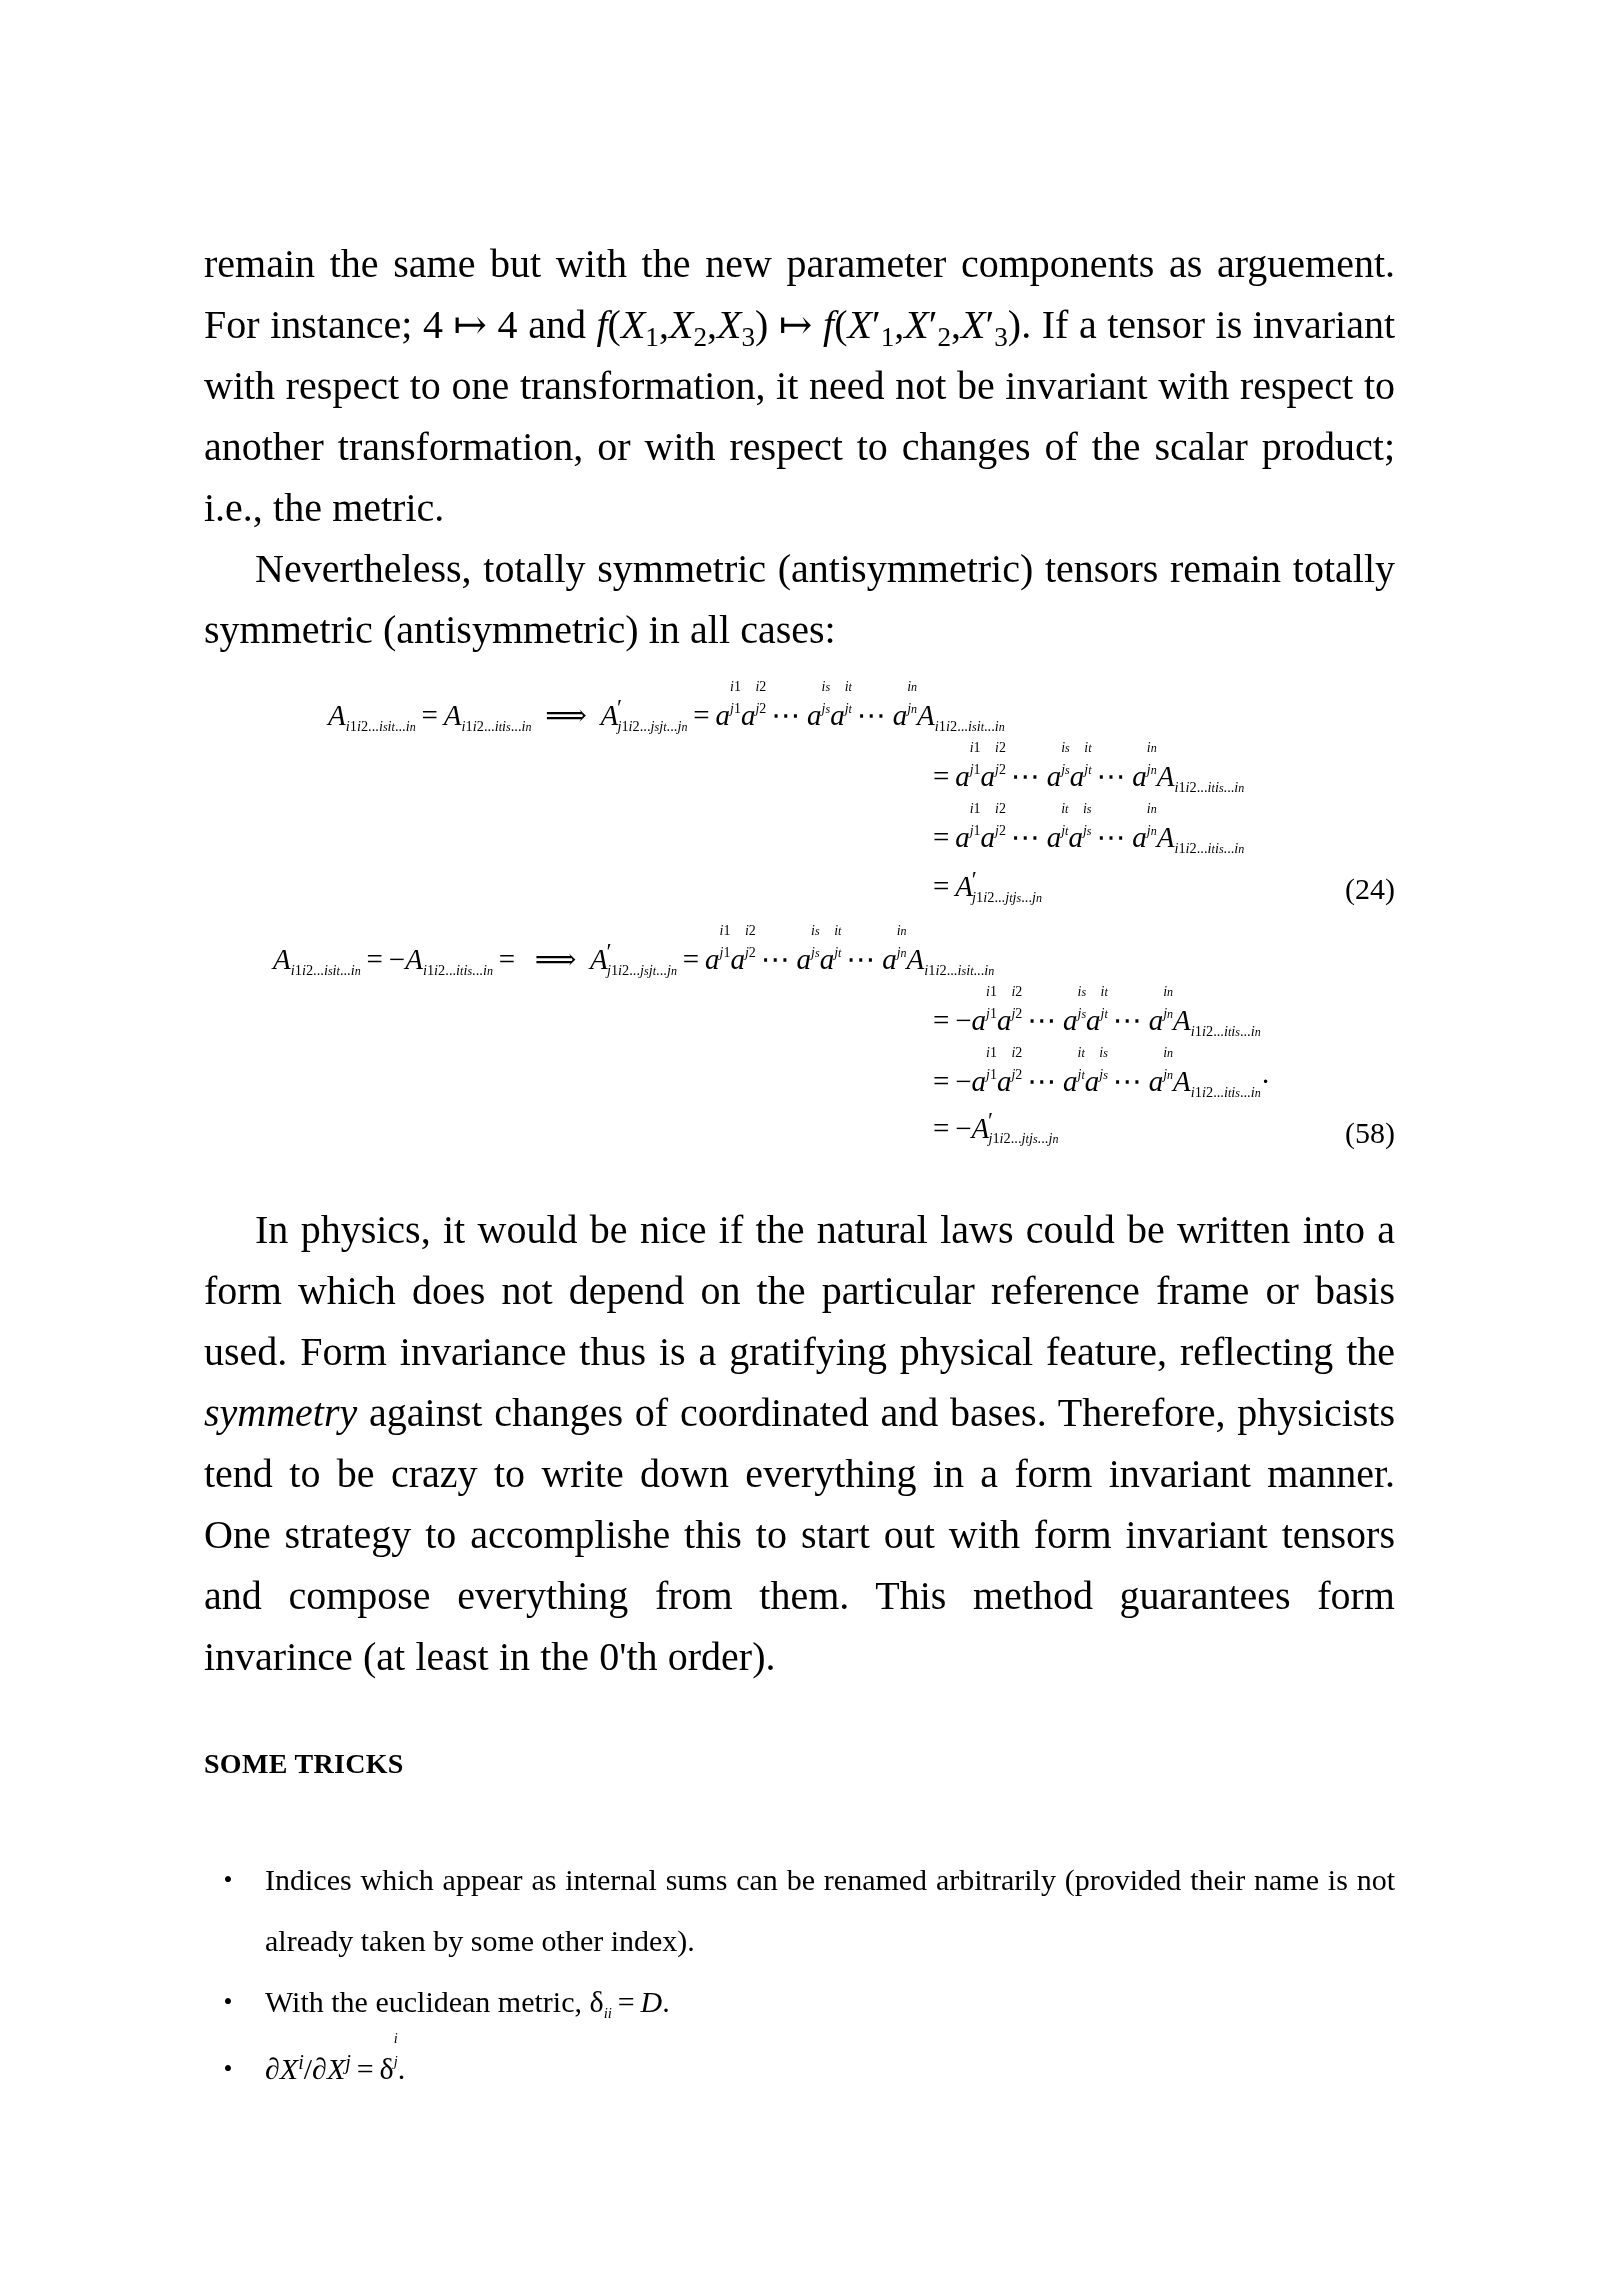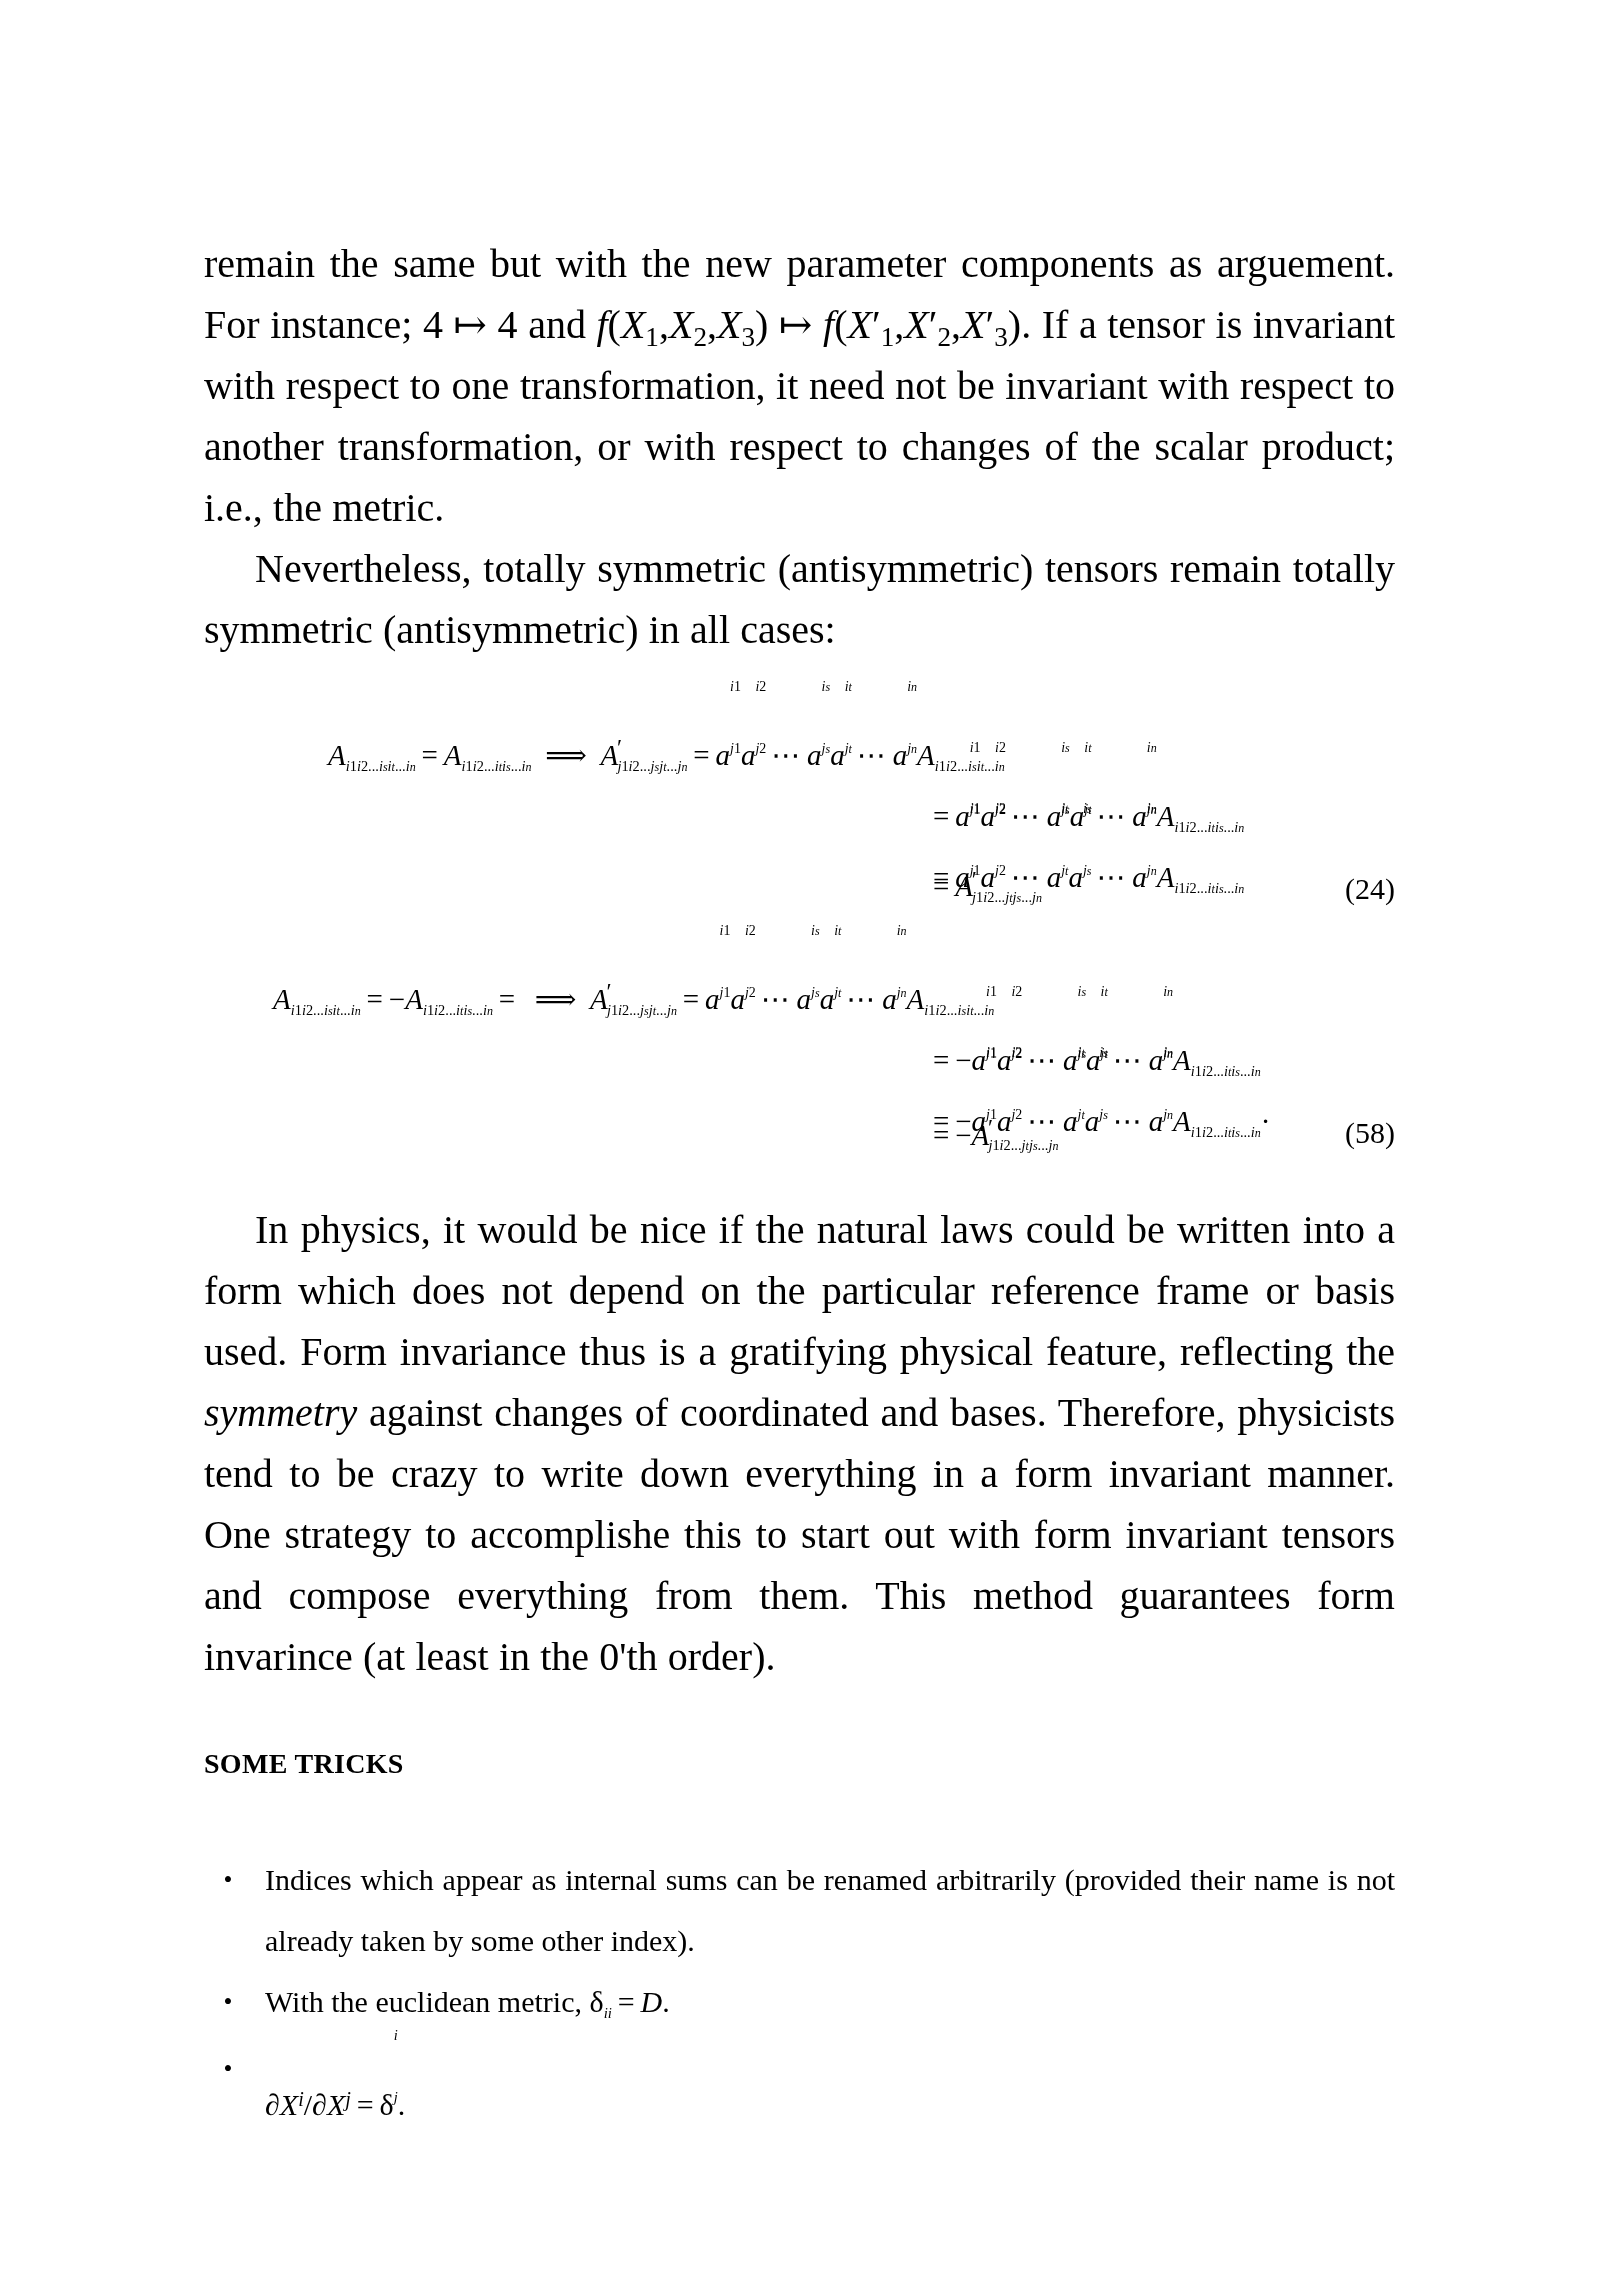--- a/index.html
+++ b/index.html
@@ -82,21 +82,21 @@
     display: inline-block;
     vertical-align: baseline;
     font-size: 0.67em;
     font-style: italic;
     text-align: left;
     line-height: 1.02;
     position: relative;
     top: -0.12em;
   }
   .ss .up { display: block; position: relative; top: -0.62em; }
-  .ss .dn { display: block; position: relative; top: -0.52em; margin-top: 40px; }
+  .ss .dn { display: block; position: relative; top: -0.52em; }
   .ss .tiny { font-size: 0.72em; font-style: italic; }
   .ss .tinyn { font-size: 0.72em; font-style: normal; }
 
   .sublong {
     font-size: 0.67em;
     font-style: italic;
     position: relative;
     top: 0.30em;
   }
   .sublong .tiny { font-size: 0.74em; }
@@ -208,21 +208,21 @@
         </span>
       </div>
 
       <div class="eqrow">
         <span class="mathline" style="left:723px; top:3.9px;">
           <span class="op">=</span><span class="opnp">−</span><span class="aa">a</span><span class="ss"><span class="up"><span class="tiny">i</span><span class="tinyn">1</span></span><span class="dn"><span class="tiny">j</span><span class="tinyn">1</span></span></span><span class="aa">a</span><span class="ss"><span class="up"><span class="tiny">i</span><span class="tinyn">2</span></span><span class="dn"><span class="tiny">j</span><span class="tinyn">2</span></span></span><span class="dots">⋯</span><span class="aa">a</span><span class="ss"><span class="up"><span class="tiny">i</span><span class="tiny" style="font-size:0.62em">t</span></span><span class="dn"><span class="tiny">j</span><span class="tiny" style="font-size:0.62em">t</span></span></span><span class="aa">a</span><span class="ss"><span class="up"><span class="tiny">i</span><span class="tiny" style="font-size:0.62em">s</span></span><span class="dn"><span class="tiny">j</span><span class="tiny" style="font-size:0.62em">s</span></span></span><span class="dots">⋯</span><span class="aa">a</span><span class="ss"><span class="up"><span class="tiny">i</span><span class="tiny" style="font-size:0.62em">n</span></span><span class="dn"><span class="tiny">j</span><span class="tiny" style="font-size:0.62em">n</span></span></span><span class="A">A</span><span class="sublong"><span class="tiny">i</span><span class="tinyn">1</span><span class="tiny">i</span><span class="tinyn">2</span><span class="tinyn">...</span><span class="tiny">i</span><span class="tiny" style="font-size:0.62em">t</span><span class="tiny">i</span><span class="tiny" style="font-size:0.62em">s</span><span class="tinyn">...</span><span class="tiny">i</span><span class="tiny" style="font-size:0.62em">n</span></span><span class="opnp">·</span>
         </span>
       </div>
 
       <div class="eqrow">
-        <span class="mathline" style="left:723px; top:8px;">
+        <span class="mathline" style="left:723px; top:1px;">
           <span class="op">=</span><span class="opnp">−</span><span class="A">A</span><span class="prime" style="position:relative; top:-0.42em; left:-0.05em; font-size:0.8em;">′</span><span class="sublong" style="margin-left:-5.9px;"><span class="tiny">j</span><span class="tinyn">1</span><span class="tiny">i</span><span class="tinyn">2</span><span class="tinyn">...</span><span class="tiny">j</span><span class="tiny" style="font-size:0.62em">t</span><span class="tiny">j</span><span class="tiny" style="font-size:0.62em">s</span><span class="tinyn">...</span><span class="tiny">j</span><span class="tiny" style="font-size:0.62em">n</span></span>
         </span>
         <span class="eqnum" style="top:5.9px;">(58)</span>
       </div>
 
     </div>
 
     <div class="spacer-sm"></div>
 
     <p class="body-par indent">

